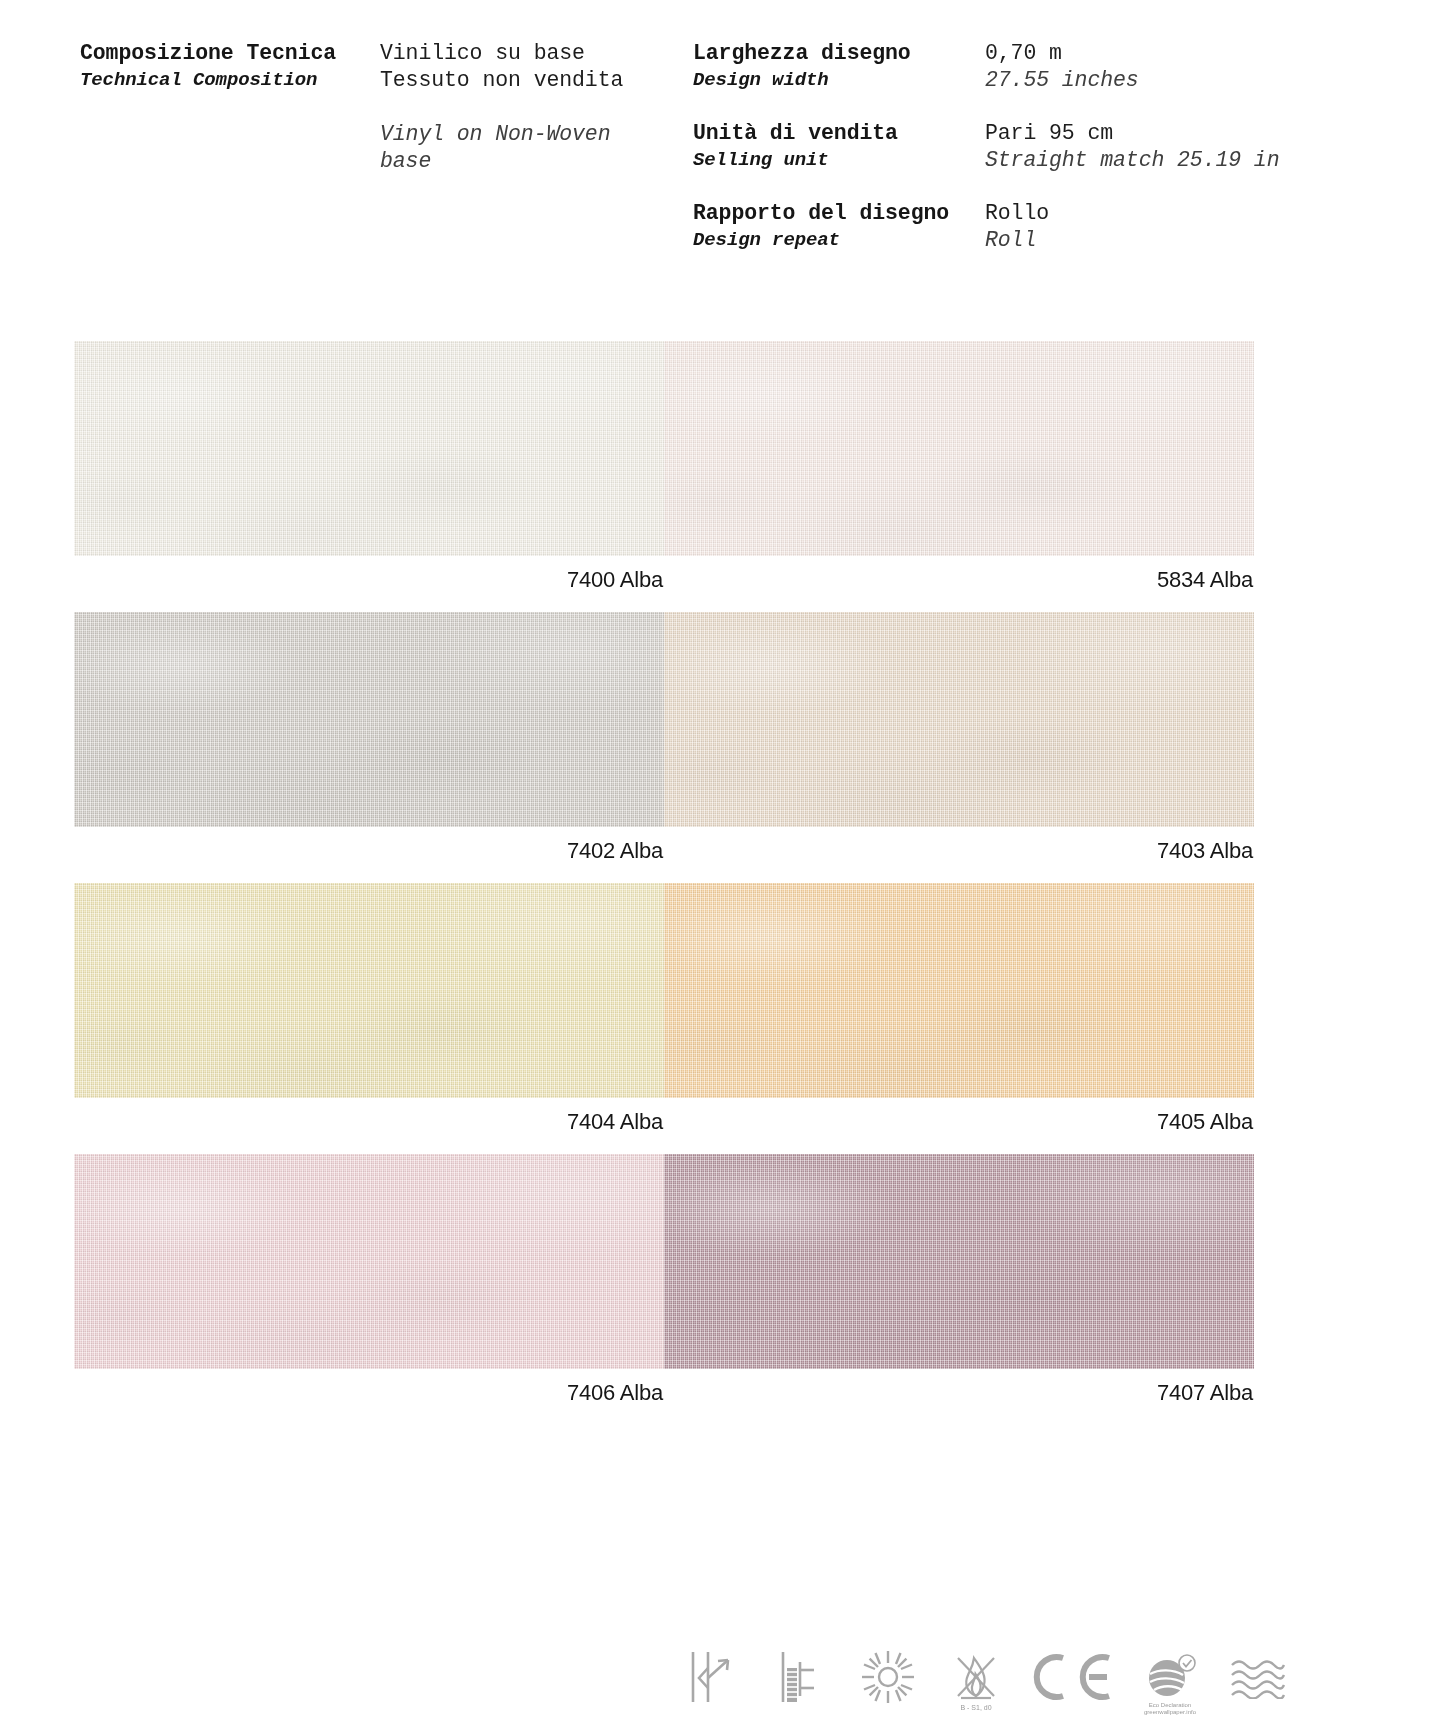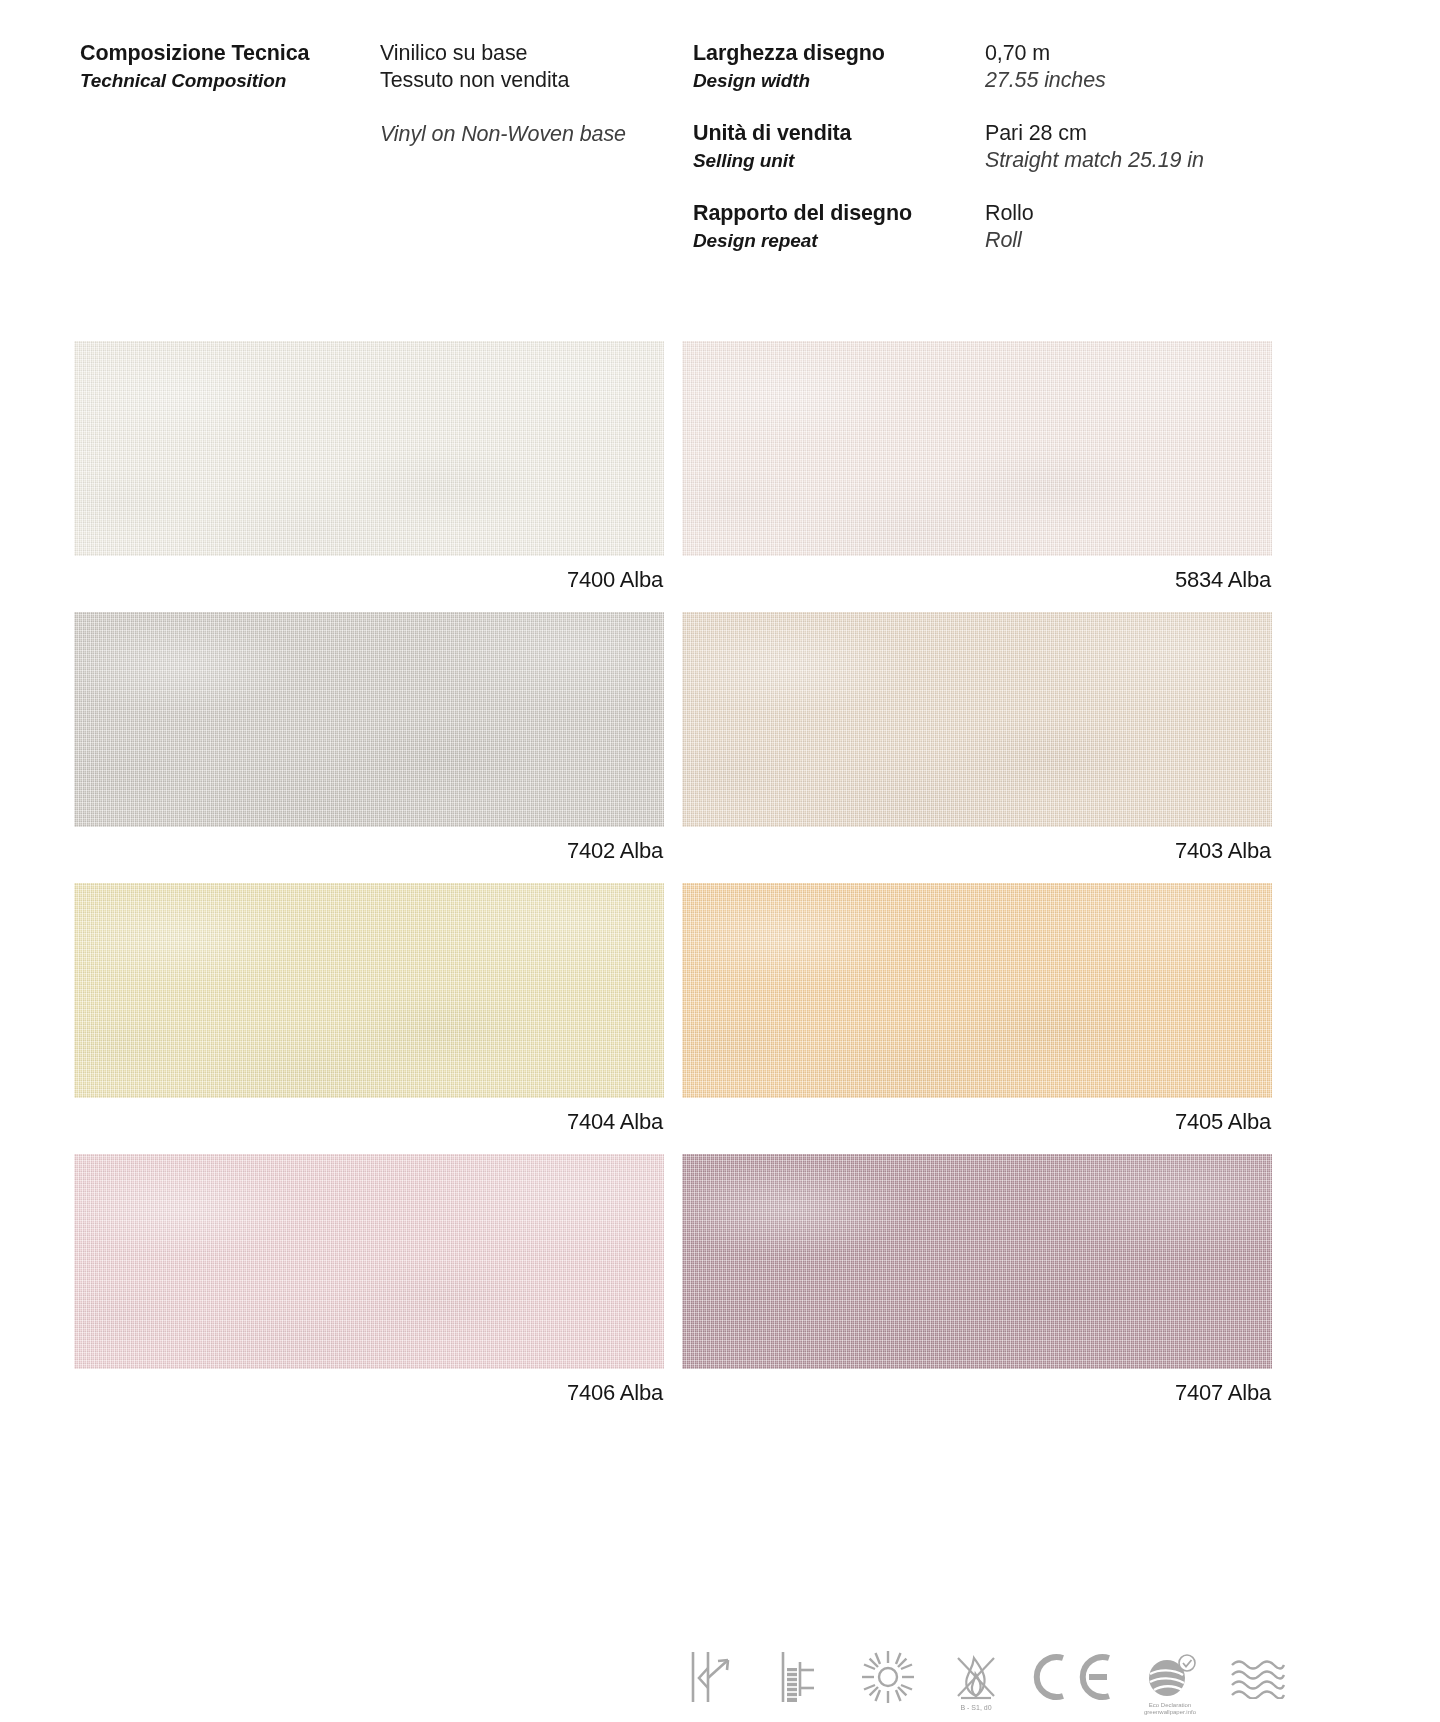--- a/index.html
+++ b/index.html
@@ -5,42 +5,42 @@
   html,body{margin:0;padding:0;}
   body{
     width:1440px;height:1722px;background:#ffffff;
     font-family:"Liberation Sans","DejaVu Sans",sans-serif;
     color:#1a1a1a;-webkit-font-smoothing:antialiased;
     position:relative;overflow:hidden;
   }
 
   
   .spec-header{
-    position:absolute;left:0;top:0;width:1200px;height:300px;
+    position:absolute;left:0;top:0;width:1200px;height:300px;font-family:Liberation Mono, monospace;
   }
   .spec-col{position:absolute;}
   .spec-col.c1{left:80px;top:40px;width:290px;}
   .spec-col.c2{left:380px;top:40px;width:290px;}
   .spec-col.c3{left:693px;top:40px;width:290px;}
   .spec-col.c4{left:985px;top:40px;width:400px;}
 
   .spec-block{margin-bottom:26px;}
   .lbl-it{font-size:21.5px;font-weight:bold;line-height:27px;letter-spacing:-.1px;color:#161616;}
   .lbl-en{font-size:19px;font-weight:bold;font-style:italic;line-height:27px;letter-spacing:-.1px;color:#161616;}
   .val-it{font-size:21.5px;font-weight:normal;line-height:27px;letter-spacing:-.1px;color:#1d1d1d;}
   .val-en{font-size:21.5px;font-weight:normal;font-style:italic;line-height:27px;letter-spacing:-.1px;color:#404040;}
   .gap-line{height:27px;}
 
   
   .swatch-grid{
     position:absolute;left:74px;top:341px;
     width:1198px;
   }
   .swatch-row{
-    display:flex;justify-content:space-between;
+    display:flex;justify-content:flex-start;
     margin-bottom:8px;
   }
   .swatch-cell{width:590px;}
   .swatch{
     width:590px;height:215px;position:relative;overflow:hidden;
   }
   .swatch .weave{
     position:absolute;inset:0;
     background-image:
       repeating-linear-gradient(90deg, rgba(255,255,255,.50) 0px, rgba(255,255,255,.50) 1px, rgba(0,0,0,.045) 1px, rgba(0,0,0,.045) 2px, rgba(255,255,255,.22) 2px, rgba(255,255,255,.22) 3px, rgba(0,0,0,.018) 3px, rgba(0,0,0,.018) 4px),
@@ -115,21 +115,21 @@
       <div class="lbl-en">Design repeat</div>
     </div>
   </div>
 
   <div class="spec-col c4">
     <div class="spec-block">
       <div class="val-it">0,70 m</div>
       <div class="val-en">27.55 inches</div>
     </div>
     <div class="spec-block">
-      <div class="val-it">Pari 28 cm</div>
+      <div class="val-it">Pari 95 cm</div>
       <div class="val-en">Straight match 25.19 in</div>
     </div>
     <div class="spec-block">
       <div class="val-it">Rollo</div>
       <div class="val-en">Roll</div>
     </div>
   </div>
 </div>
 
 <div class="swatch-grid" id="swatch-grid">

